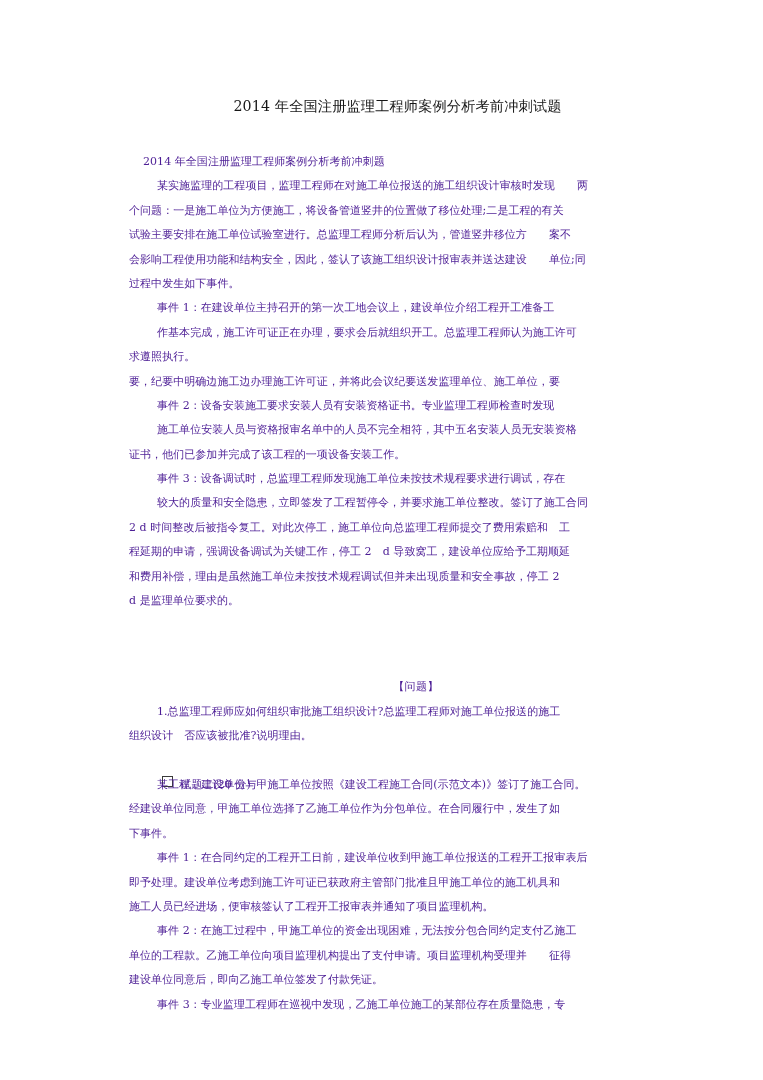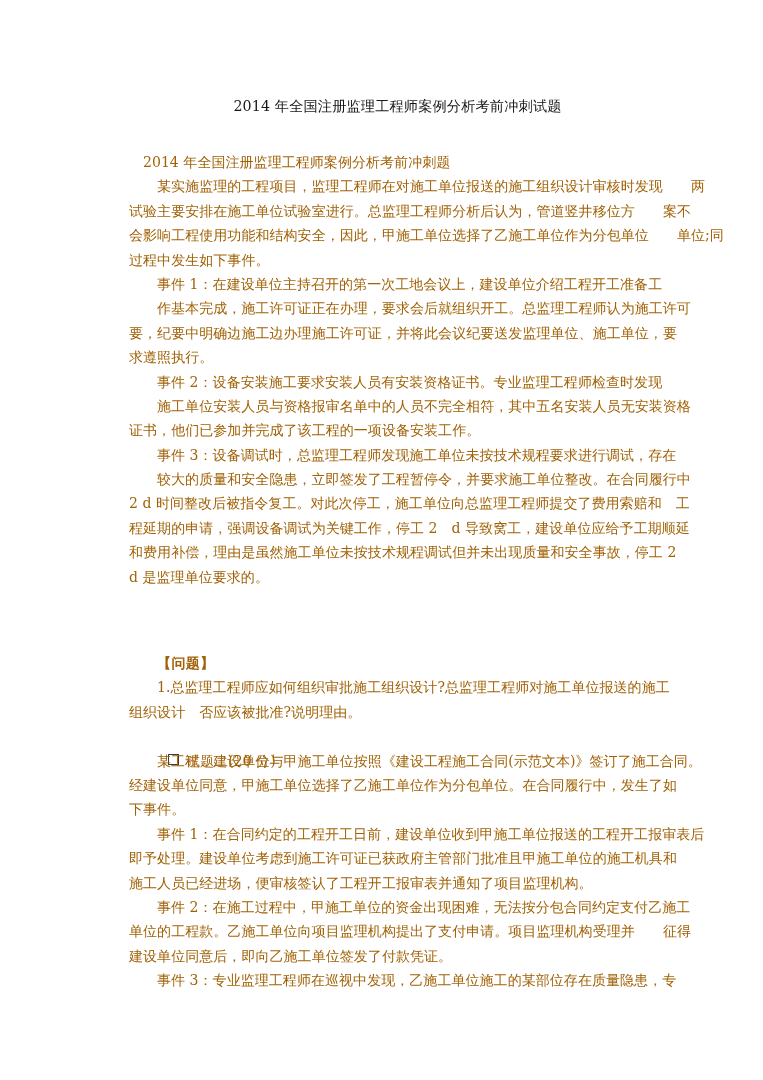--- a/index.html
+++ b/index.html
@@ -43,23 +43,23 @@
 
   
   .body-block {
     position: absolute;
     left: 113px;
     top: 150px;
     width: 546px;
   }
 
   .line {
-    font-size: 14px;
+    font-size: 11px;
     line-height: 24.4px;
-    color: #a16207;
+    color: #4c1d95;
     white-space: pre;
     letter-spacing: 0.05px;
     height: 24.4px;
   }
 
   
   .line.indent-1  { padding-left: 14px; }   
   .line.indent-2  { padding-left: 28px; }   
   .line.indent-box{ padding-left: 12px; }
   .spacer-gap  { height: 62px; }
@@ -68,52 +68,54 @@
     display: inline-block;
     width: 9px;
     height: 9px;
     border: 1px solid #3a3a3a;
     vertical-align: 1px;
     margin-right: 7px;
     background: transparent;
   }
 
   .qhead {
-    font-weight: 700;
+    font-weight: 400;
     letter-spacing: 0.4px;
+    text-align: center;
   }
 </style>
 </head>
 <body>
 
 <div class="page">
 
   <div class="doc-title">2014 年全国注册监理工程师案例分析考前冲刺试题</div>
 
   <div class="body-block">
 
     <div class="line indent-1">2014 年全国注册监理工程师案例分析考前冲刺题</div>
 
 
     <div class="line indent-2">某实施监理的工程项目，监理工程师在对施工单位报送的施工组织设计审核时发现　　两</div>
+    <div class="line">个问题：一是施工单位为方便施工，将设备管道竖井的位置做了移位处理;二是工程的有关</div>
     <div class="line">试验主要安排在施工单位试验室进行。总监理工程师分析后认为，管道竖井移位方　　案不</div>
-    <div class="line">会影响工程使用功能和结构安全，因此，甲施工单位选择了乙施工单位作为分包单位　　单位;同</div>
+    <div class="line">会影响工程使用功能和结构安全，因此，签认了该施工组织设计报审表并送达建设　　单位;同</div>
     <div class="line">过程中发生如下事件。</div>
 
     <div class="line indent-2">事件 1：在建设单位主持召开的第一次工地会议上，建设单位介绍工程开工准备工</div>
     <div class="line indent-2">作基本完成，施工许可证正在办理，要求会后就组织开工。总监理工程师认为施工许可</div>
+    <div class="line">求遵照执行。</div>
     <div class="line">要，纪要中明确边施工边办理施工许可证，并将此会议纪要送发监理单位、施工单位，要</div>
-    <div class="line">求遵照执行。</div>
 
     <div class="line indent-2">事件 2：设备安装施工要求安装人员有安装资格证书。专业监理工程师检查时发现</div>
     <div class="line indent-2">施工单位安装人员与资格报审名单中的人员不完全相符，其中五名安装人员无安装资格</div>
     <div class="line">证书，他们已参加并完成了该工程的一项设备安装工作。</div>
 
     <div class="line indent-2">事件 3：设备调试时，总监理工程师发现施工单位未按技术规程要求进行调试，存在</div>
-    <div class="line indent-2">较大的质量和安全隐患，立即签发了工程暂停令，并要求施工单位整改。在合同履行中</div>
+    <div class="line indent-2">较大的质量和安全隐患，立即签发了工程暂停令，并要求施工单位整改。签订了施工合同</div>
     <div class="line">2 d 时间整改后被指令复工。对此次停工，施工单位向总监理工程师提交了费用索赔和　工</div>
     <div class="line">程延期的申请，强调设备调试为关键工作，停工 2　d 导致窝工，建设单位应给予工期顺延</div>
     <div class="line">和费用补偿，理由是虽然施工单位未按技术规程调试但并未出现质量和安全事故，停工 2</div>
     <div class="line">d 是监理单位要求的。</div>
 
     <div class="spacer-gap"></div>
 
     <div class="line indent-2 qhead">【问题】</div>
     <div class="line indent-2">1.总监理工程师应如何组织审批施工组织设计?总监理工程师对施工单位报送的施工</div>
     <div class="line">组织设计　否应该被批准?说明理由。</div>

